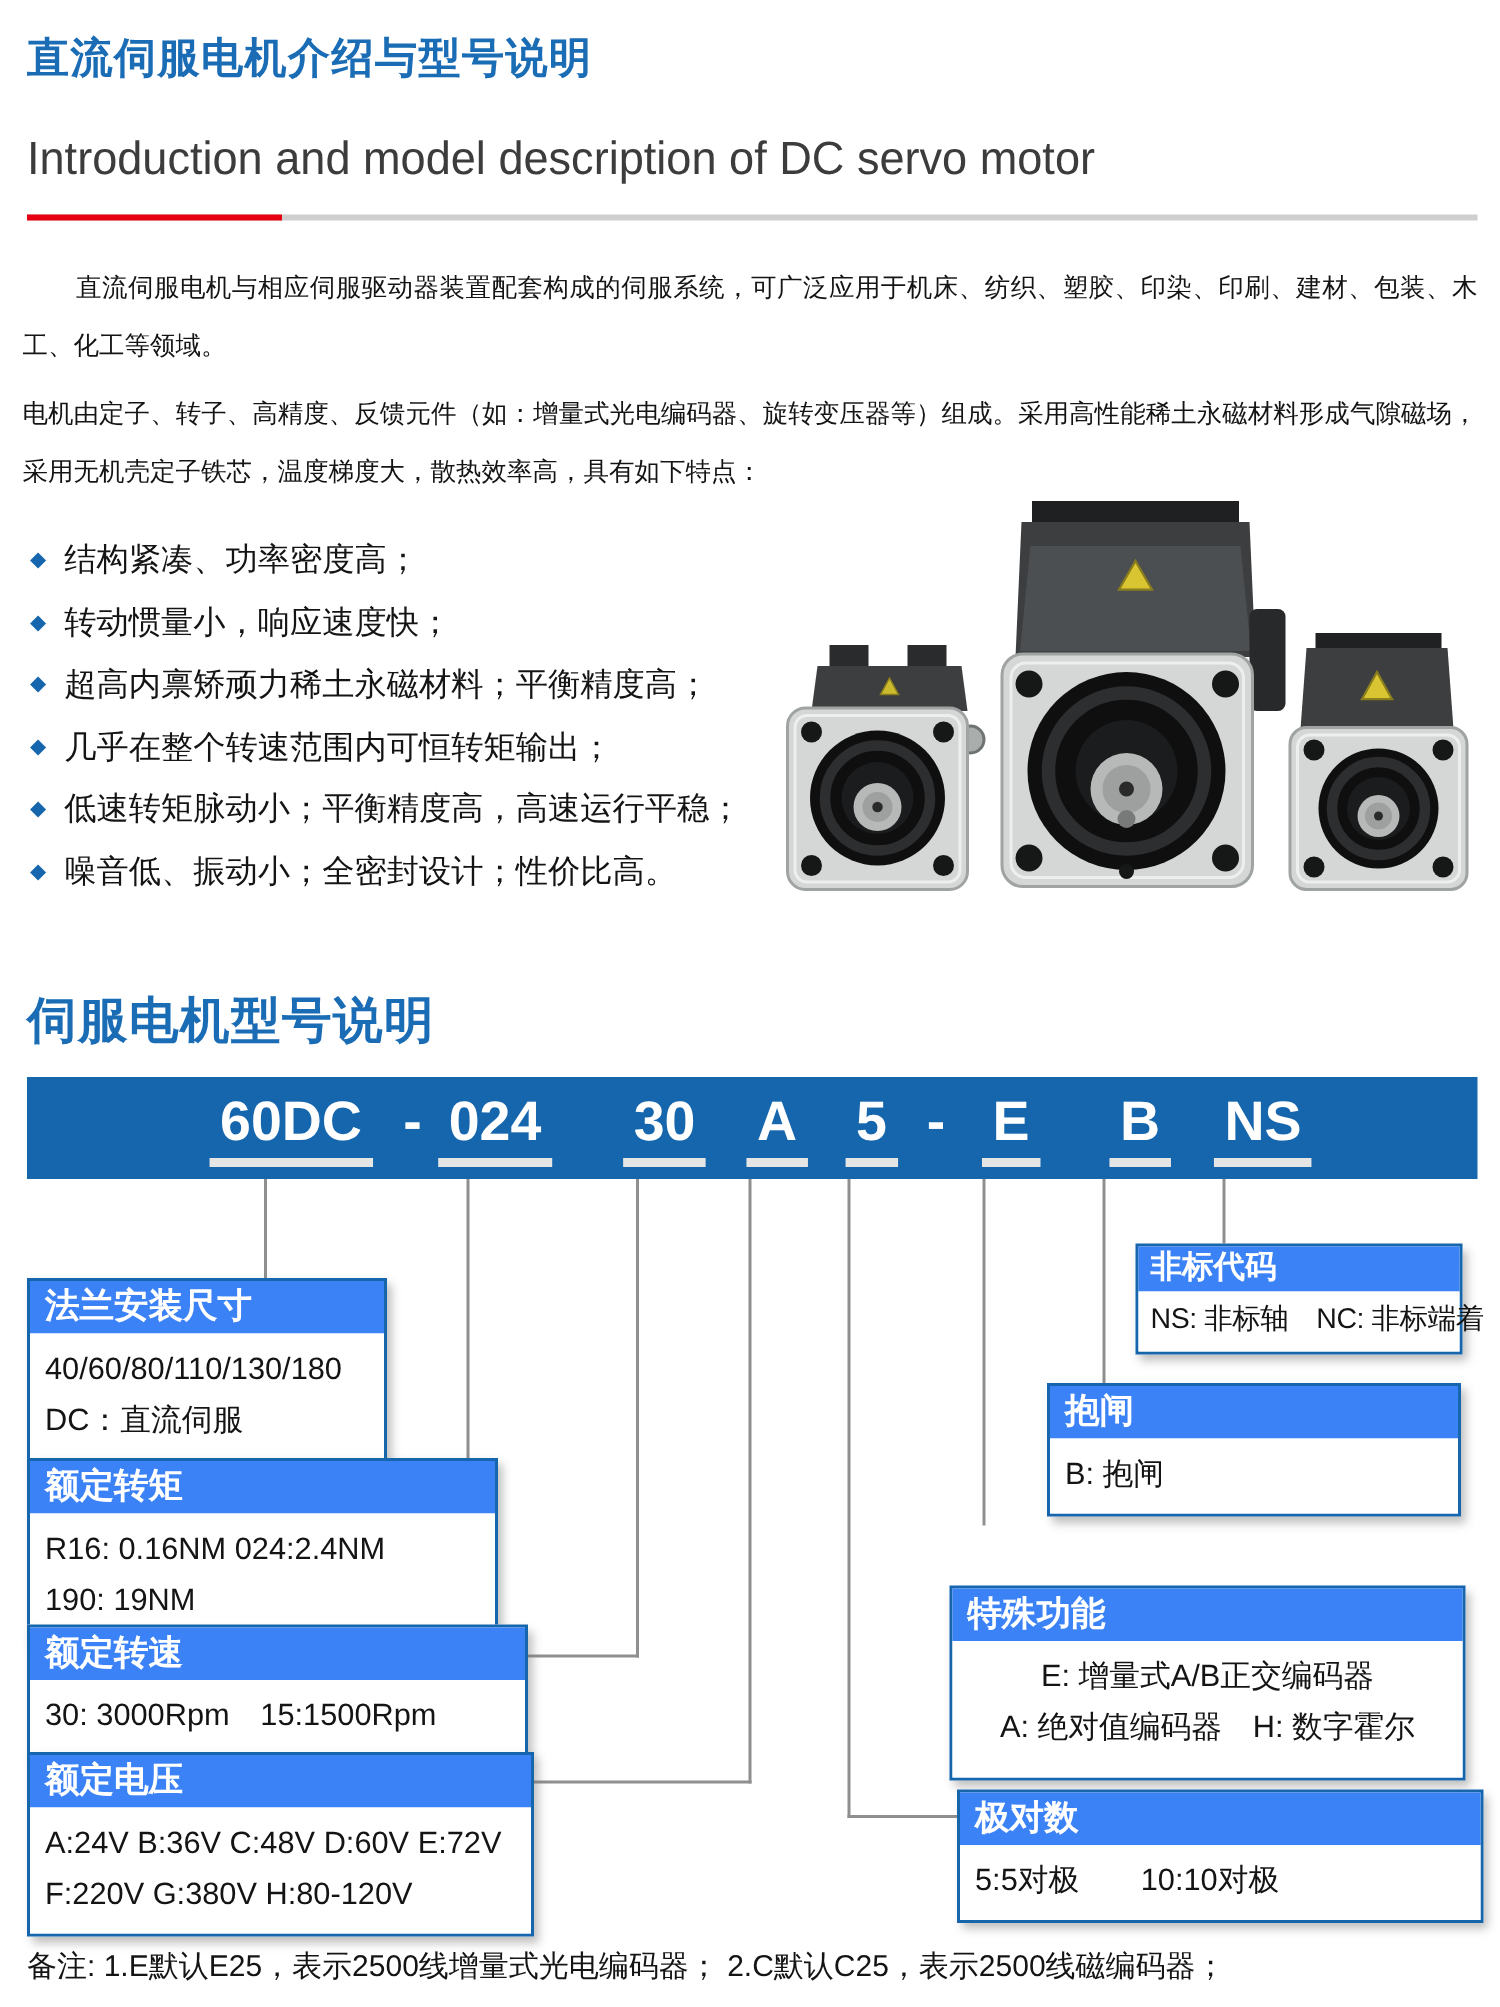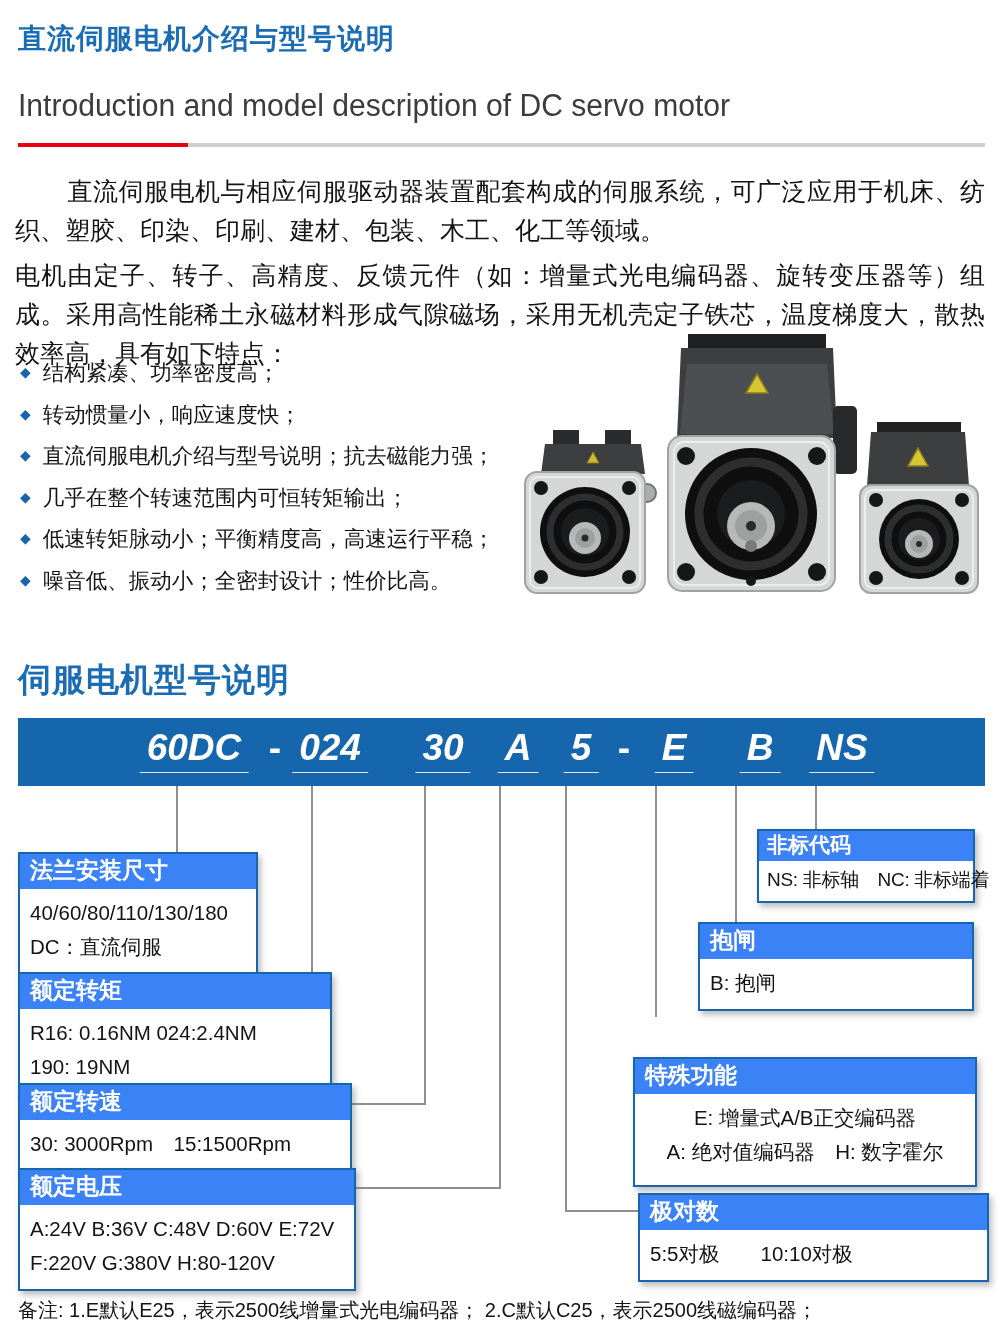--- a/index.html
+++ b/index.html
@@ -7,39 +7,39 @@
        font-family:"Liberation Sans","DejaVu Sans",sans-serif;color:#111;}
   .abs{position:absolute;}
 
   
   .title-cn{left:18px;top:20px;font-size:28px;font-weight:900;color:#1a6cb5;letter-spacing:1px;}
   .title-en{left:18px;top:88px;font-size:31px;color:#3c3c3c;transform:scaleX(.97);transform-origin:left;white-space:nowrap;}
   .divider{left:18px;top:143px;width:967px;height:4px;background:#cfcfcf;}
   .divider-red{left:18px;top:143px;width:170px;height:4px;background:#e60012;}
 
   
-  .intro{left:15px;top:172px;width:970px;font-size:25px;line-height:39px;color:#141414;text-align:justify;}
+  .intro{left:15px;top:172px;width:970px;font-size:17px;line-height:39px;color:#141414;text-align:justify;}
   .intro p{margin:0;}
   .intro p.first{text-indent:2.1em;}
   .intro p + p{margin-top:6px;}
 
   
   .features{left:20px;top:352px;width:510px;}
   .feature{font-size:21.5px;line-height:40.5px;white-space:nowrap;color:#141414;}
   .bullet{color:#1566ad;font-size:14px;margin-right:12px;vertical-align:3px;}
 
   
   .motors{left:505px;top:330px;width:490px;height:288px;}
 
   
   .section-title{left:18px;top:658px;font-size:33px;font-weight:900;color:#1a6cb5;letter-spacing:1px;}
   .code-bar{left:18px;top:718px;width:967px;height:68px;background:#1566ad;}
   .token{position:absolute;top:9px;transform:translateX(-50%);color:#fff;font-size:37px;
          font-weight:bold;padding:0 7px 3px;white-space:nowrap;}
-  .token.u{border-bottom:1px solid #e5e5e5;font-style:italic;}
+  .token.u{border-bottom:6px solid #e5e5e5;}
 
   
   .vline{position:absolute;width:2px;background:#8f8f8f;}
   .hline{position:absolute;height:2px;background:#8f8f8f;}
 
   
   .spec-box{position:absolute;border:2px solid #1566ad;background:#fff;
             box-shadow:3px 4px 6px rgba(110,110,110,.45);}
   .spec-head{background:#3b82f6;color:#fff;font-weight:bold;font-size:23px;
              padding:2px 10px 5px;line-height:28px;white-space:nowrap;}
@@ -62,21 +62,21 @@
 <div class="abs divider-red"></div>
 
 <div class="abs intro">
   <p class="first">直流伺服电机与相应伺服驱动器装置配套构成的伺服系统，可广泛应用于机床、纺织、塑胶、印染、印刷、建材、包装、木工、化工等领域。</p>
   <p>电机由定子、转子、高精度、反馈元件（如：增量式光电编码器、旋转变压器等）组成。采用高性能稀土永磁材料形成气隙磁场，采用无机壳定子铁芯，温度梯度大，散热效率高，具有如下特点：</p>
 </div>
 
 <div class="abs features">
   <div class="feature"><span class="bullet">◆</span><span>结构紧凑、功率密度高；</span></div>
   <div class="feature"><span class="bullet">◆</span><span>转动惯量小，响应速度快；</span></div>
-  <div class="feature"><span class="bullet">◆</span><span>直流伺服电机介绍与型号说明；抗去磁能力强；</span></div>
+  <div class="feature"><span class="bullet">◆</span><span>超高内禀矫顽力稀土永磁材料；平衡精度高；</span></div>
   <div class="feature"><span class="bullet">◆</span><span>几乎在整个转速范围内可恒转矩输出；</span></div>
   <div class="feature"><span class="bullet">◆</span><span>低速转矩脉动小；平衡精度高，高速运行平稳；</span></div>
   <div class="feature"><span class="bullet">◆</span><span>噪音低、振动小；全密封设计；性价比高。</span></div>
 </div>
 
 <svg class="abs motors" viewBox="0 0 490 288">
 
   <g>
     <rect x="183" y="4" width="138" height="16" fill="#1f2021"></rect>
     <polygon points="176,18 328,18 332,108 172,108" fill="#3c3e40"></polygon>

